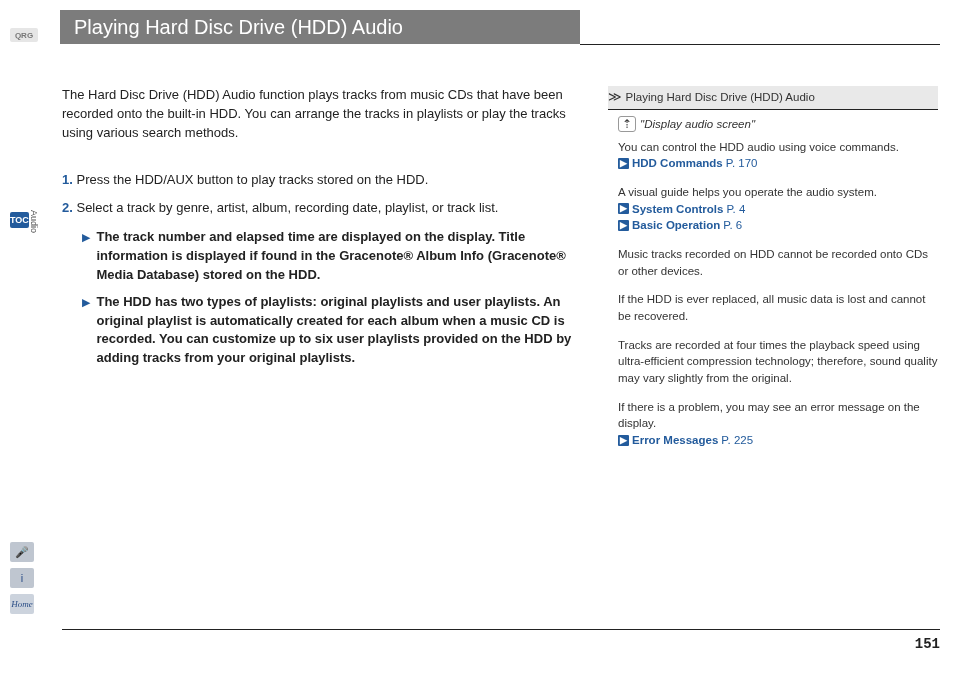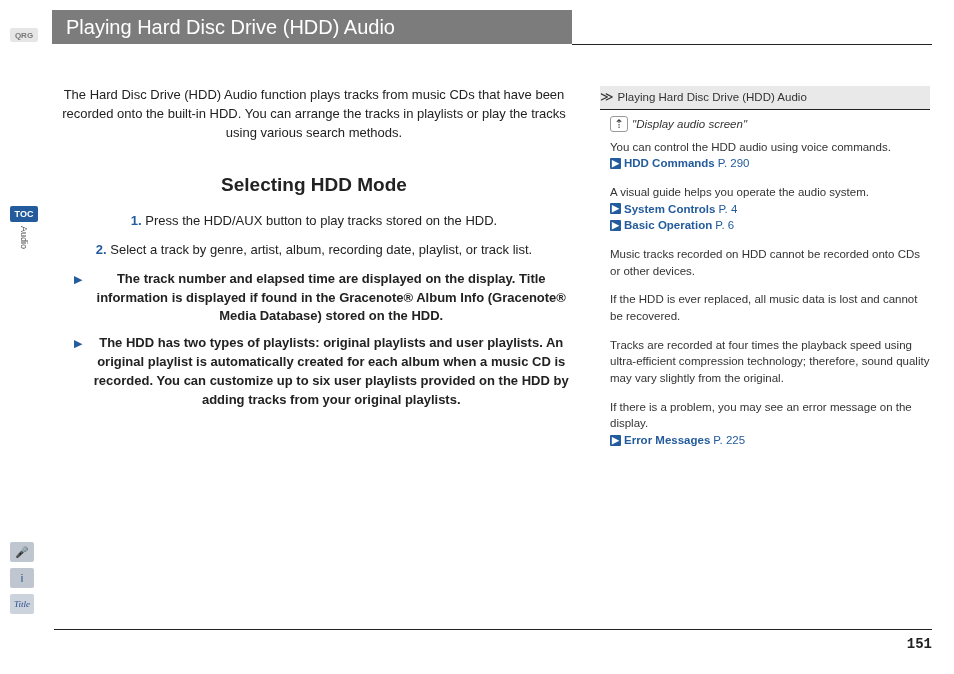--- a/index.html
+++ b/index.html
@@ -32,21 +32,20 @@
     display: flex;
     align-items: center;
     justify-content: center;
   }
   .toc-group {
     position: absolute;
     top: 206px;
     left: 10px;
     width: 28px;
     display:flex;
-    flex-direction:column;
     align-items:center;
   }
   .toc-badge {
     width: 28px;
     height: 16px;
     background: #235b9c;
     color: #fff;
     font-size: 9px;
     font-weight: bold;
     display: flex;
@@ -77,21 +76,21 @@
     display:flex;
     align-items:center;
     justify-content:center;
     font-size:11px;
     color:#2a4d86;
   }
   .side-icon.home { font-style: italic; font-family: cursive; font-size:9px; color:#2a4d86; background:#ccd3dd;}
   
   .page {
     position: absolute;
-    left: 40px;
+    left: 48px;
     top: 0;
     width: 906px;
     height: 674px;
   }
   .title-bar {
     position: absolute;
     top: 10px;
     left: 12px;
     width: 520px;
     height: 34px;
@@ -112,21 +111,20 @@
     background: #222;
   }
   .main-col {
     position: absolute;
     top: 86px;
     left: 14px;
     width: 520px;
     font-size: 13px;
     line-height: 1.45;
     color: #222;
-    text-align: center;
   }
   .intro { margin-bottom: 28px; }
   .section-heading {
     font-size: 19px;
     font-weight: bold;
     margin-bottom: 14px;
   }
   .step { margin-bottom: 10px; }
   .step-num { font-weight: bold; color: #235b9c; }
   .bullets { margin-left: 20px; margin-top:4px;}
@@ -182,33 +180,32 @@
 
 <div class="left-sidebar">
   <div class="qrg-badge">QRG</div>
   <div class="toc-group">
     <div class="toc-badge">TOC</div>
     <div class="vertical-label">Audio</div>
   </div>
   <div class="side-icons">
     <div class="side-icon">🎤</div>
     <div class="side-icon">i</div>
-    <div class="side-icon home">Title</div>
+    <div class="side-icon home">Home</div>
   </div>
 </div>
 
 <div class="page">
   <div class="title-bar">
     <span>Playing Hard Disc Drive (HDD) Audio</span>
   </div>
   <div class="hr-top"></div>
 
   <div class="main-col">
     <p class="intro">The Hard Disc Drive (HDD) Audio function plays tracks from music CDs that have been recorded onto the built-in HDD. You can arrange the tracks in playlists or play the tracks using various search methods.</p>
-    <h2 class="section-heading">Selecting HDD Mode</h2>
 
     <div class="step">
       <span class="step-num">1.</span>
       <span>Press the HDD/AUX button to play tracks stored on the HDD.</span>
     </div>
     <div class="step">
       <span class="step-num">2.</span>
       <span>Select a track by genre, artist, album, recording date, playlist, or track list.</span>
     </div>
 
@@ -233,21 +230,21 @@
     <div class="voice-line">
       <span class="mic">⇡</span>
       <span>"Display audio screen"</span>
     </div>
 
     <div class="side-block">
       <div>You can control the HDD audio using voice commands.</div>
       <div class="link-line">
         <span class="arrow">▶</span>
         <span>HDD Commands</span>
-        <span class="pg">P. 290</span>
+        <span class="pg">P. 170</span>
       </div>
     </div>
 
     <div class="side-block">
       <div>A visual guide helps you operate the audio system.</div>
       <div class="link-line">
         <span class="arrow">▶</span>
         <span>System Controls</span>
         <span class="pg">P. 4</span>
       </div>

